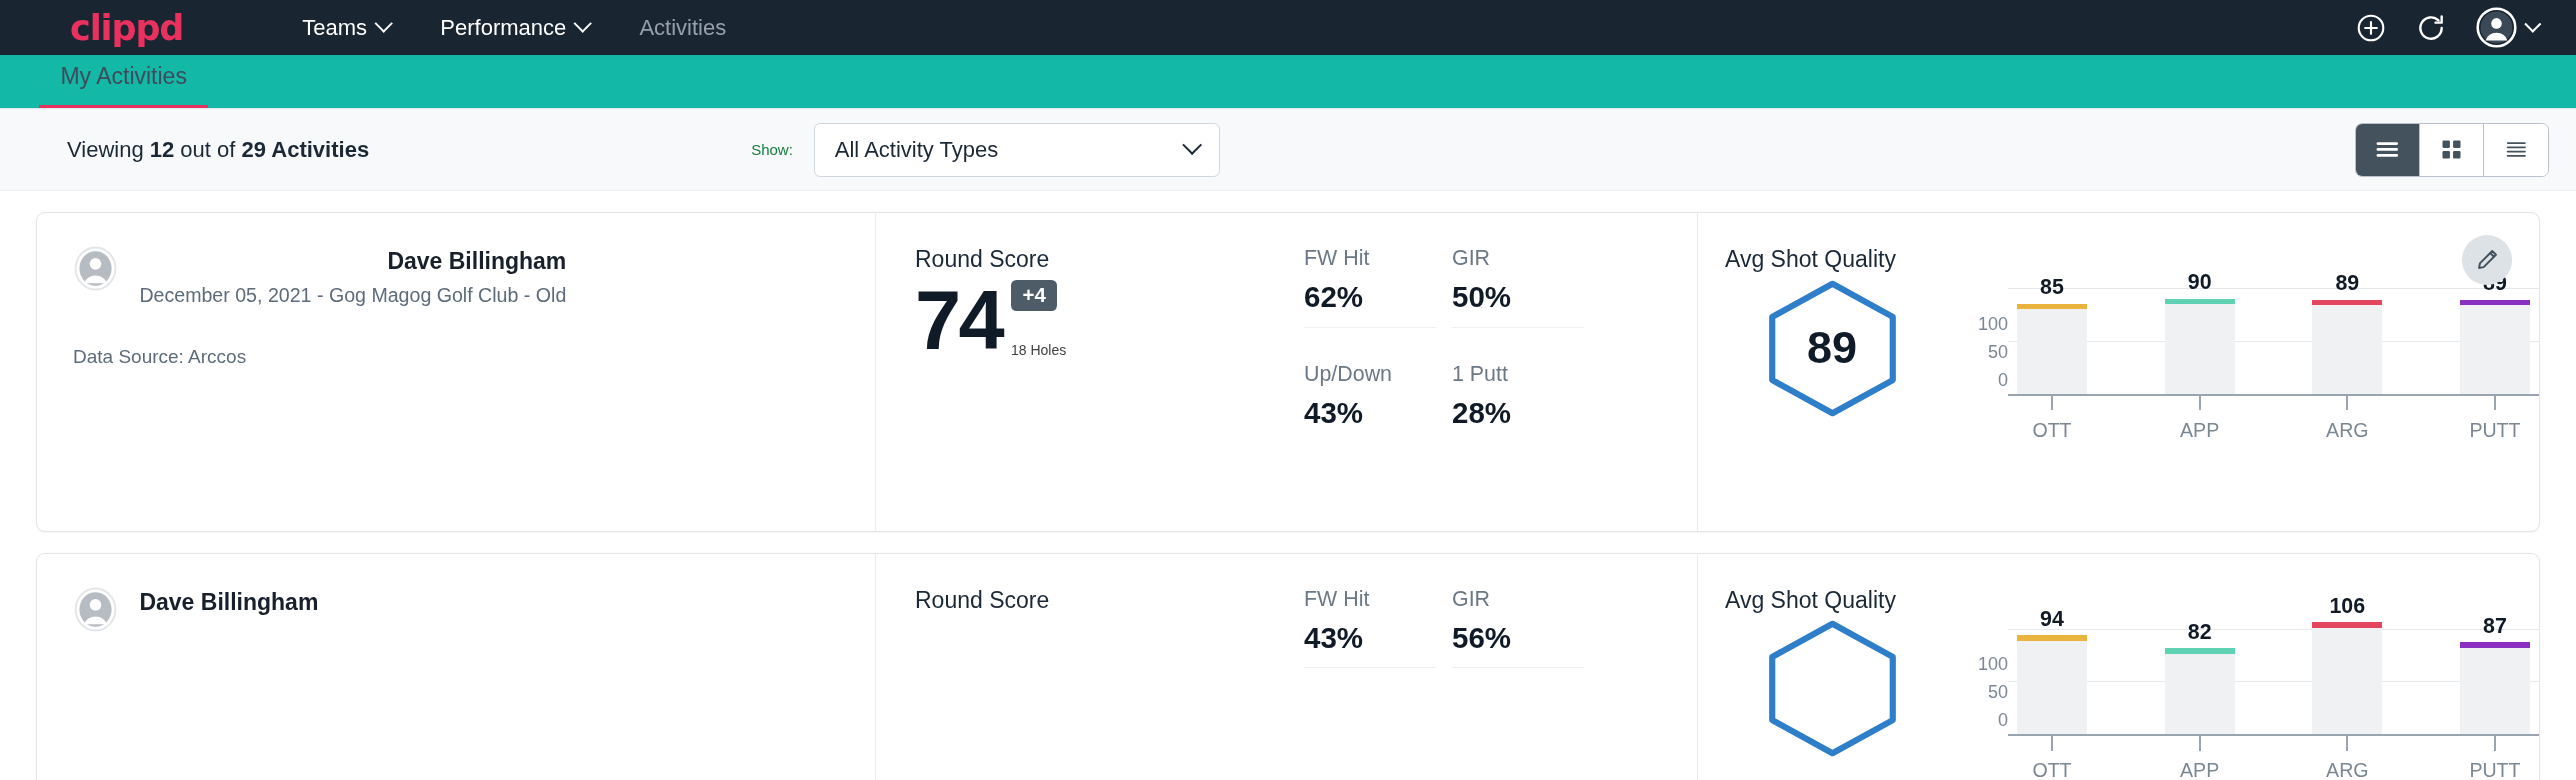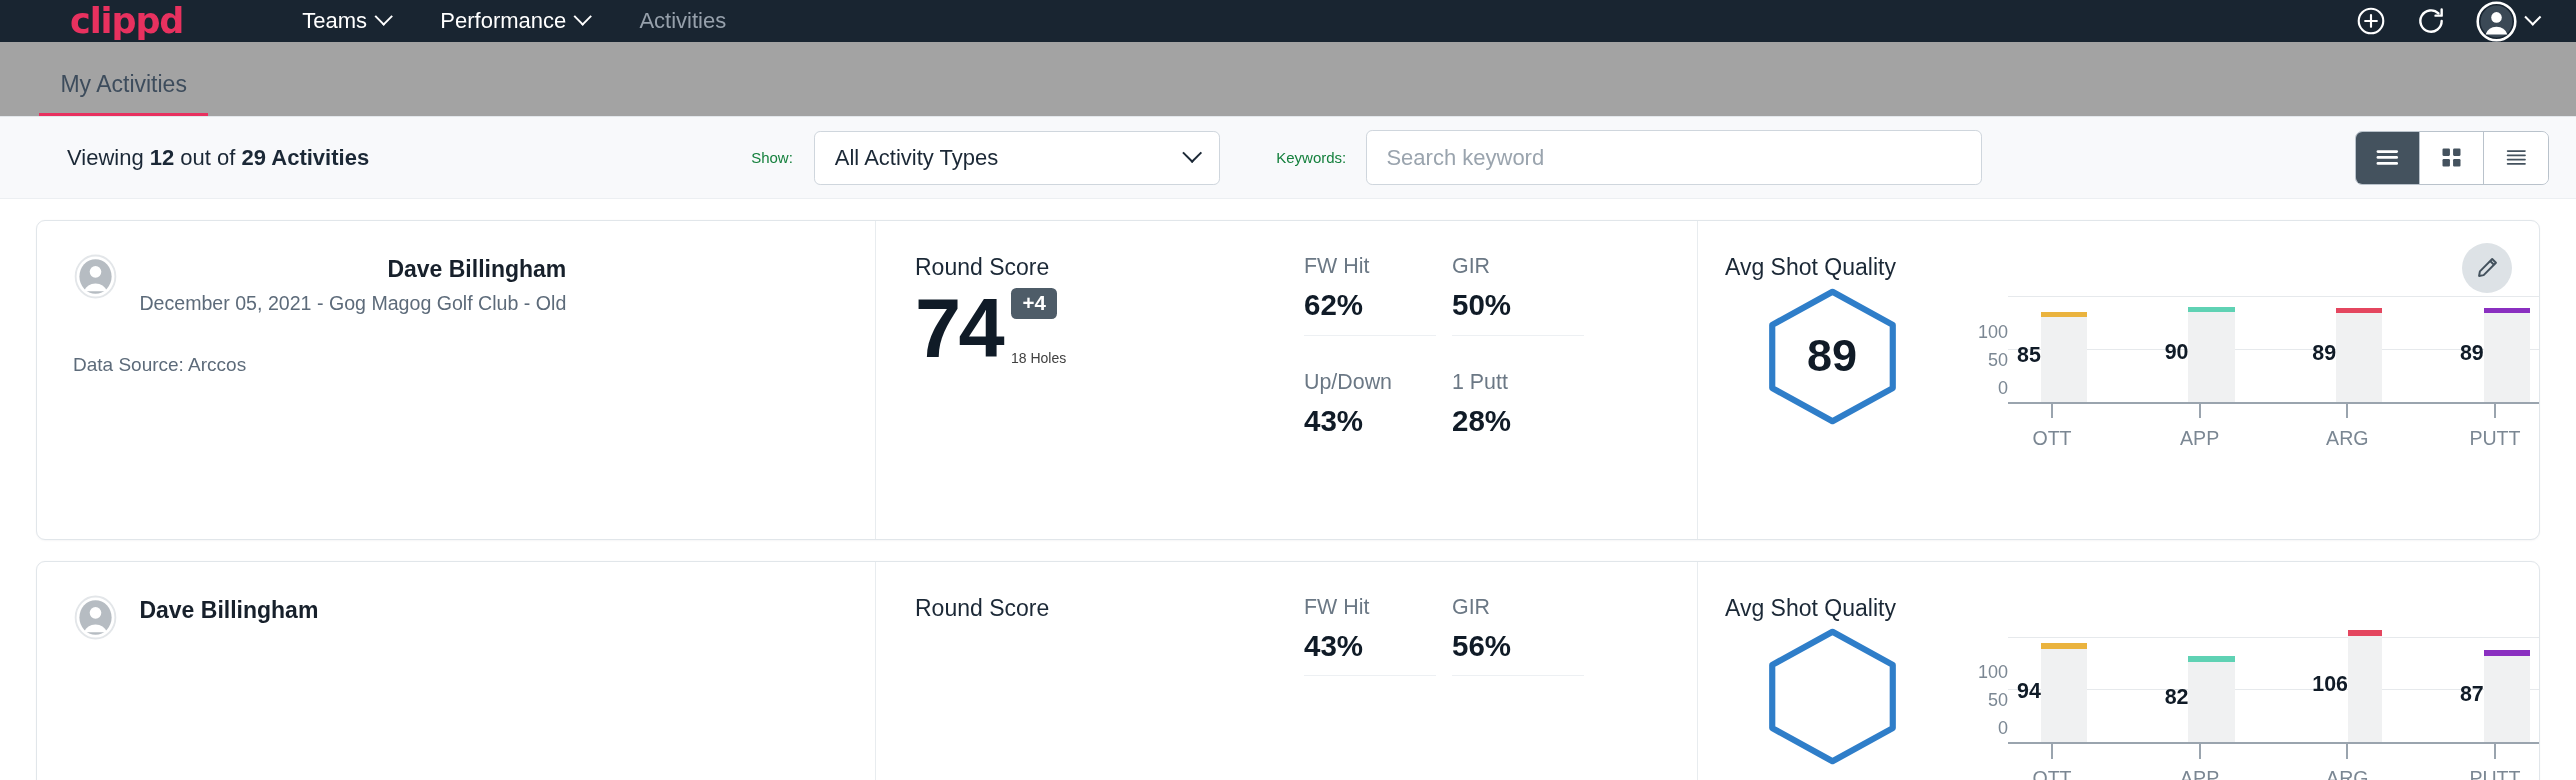--- a/index.html
+++ b/index.html
@@ -6,21 +6,21 @@
   html, body { width: 2576px; height: 780px; }
   body {
     font-family: "Liberation Sans", sans-serif;
     background: #ffffff;
     color: #17202b;
     overflow: hidden;
   }
 
   
   .topnav {
-    height: 42px;
+    height: 55px;
     background: #192531;
     display: flex;
     align-items: center;
     padding: 0 37px 0 70px;
     position: relative;
   }
   .brand {
     font-size: 35px;
     font-weight: 700;
     color: #e8315f;
@@ -51,22 +51,22 @@
     margin-left: auto;
     display: flex;
     align-items: center;
     gap: 28.6px;
   }
   .icon-btn { cursor: pointer; display: flex; align-items: center; justify-content: center; }
   .avatar-wrap { display: flex; align-items: center; gap: 10.7px; cursor: pointer; }
 
   
   .tabbar {
-    height: 75px;
-    background: #a3a3a3;
+    height: 54px;
+    background: #14b8a6;
     border-bottom: 0.9px solid #e3e7eb;
     display: flex;
     align-items: flex-end;
     padding-left: 39px;
   }
   .tab {
     font-size: 23px;
     color: #3d4c5c;
     padding: 0 21.4px 15px 21.4px;
     border-bottom: 3.6px solid transparent;
@@ -251,21 +251,21 @@
   .plot { flex: 1; position: relative; }
   .gridline { position: absolute; left: 0; right: 0; height: 0.9px; background: #e6e9ec; }
   .axisline { position: absolute; left: 0; right: 0; height: 1.8px; background: #9aa4ae; }
   .bars {
     position: absolute;
     left: 9px; right: 9px;
     display: flex;
     justify-content: space-between;
     align-items: flex-end;
   }
-  .bar-col { width: 70px; display: flex; align-items: center; }
+  .bar-col { width: 70px; display: flex; flex-direction: column; align-items: center; }
   .bar-val { font-size: 21.4px; font-weight: 700; color: #101b27; margin-bottom: 3.6px; }
   .bar-body { width: 70px; background: #f0f1f2; position: relative; }
   .bar-cap { position: absolute; top: 0; left: 0; right: 0; height: 5.4px; }
   .x-labels {
     position: absolute;
     left: 9px; right: 9px;
     display: flex; justify-content: space-between;
   }
   .x-lab { width: 70px; text-align: center; font-size: 19.6px; color: #7b8793; }
 
@@ -336,24 +336,20 @@
   </div>
 
   <div class="filter-mid">
     <span class="lbl">Show:</span>
     <div class="select">
       <span>All Activity Types</span>
       <span class="sel-chev"></span>
     </div>
   </div>
 
-  <div class="kw-wrap">
-    <span class="lbl">Keywords:</span>
-    <input class="search-input" type="text" placeholder="Search keyword" style="">
-  </div>
 
   <div class="viewtoggle">
     <div class="vt-btn active">
       <svg width="28.6" height="28.6" viewBox="0 0 24 24">
         <rect x="3" y="6" width="18" height="2.3" rx="1.1" fill="#ffffff"></rect>
         <rect x="3" y="11" width="18" height="2.3" rx="1.1" fill="#ffffff"></rect>
         <rect x="3" y="16" width="18" height="2.3" rx="1.1" fill="#ffffff"></rect>
       </svg>
     </div>
     <div class="vt-btn">

